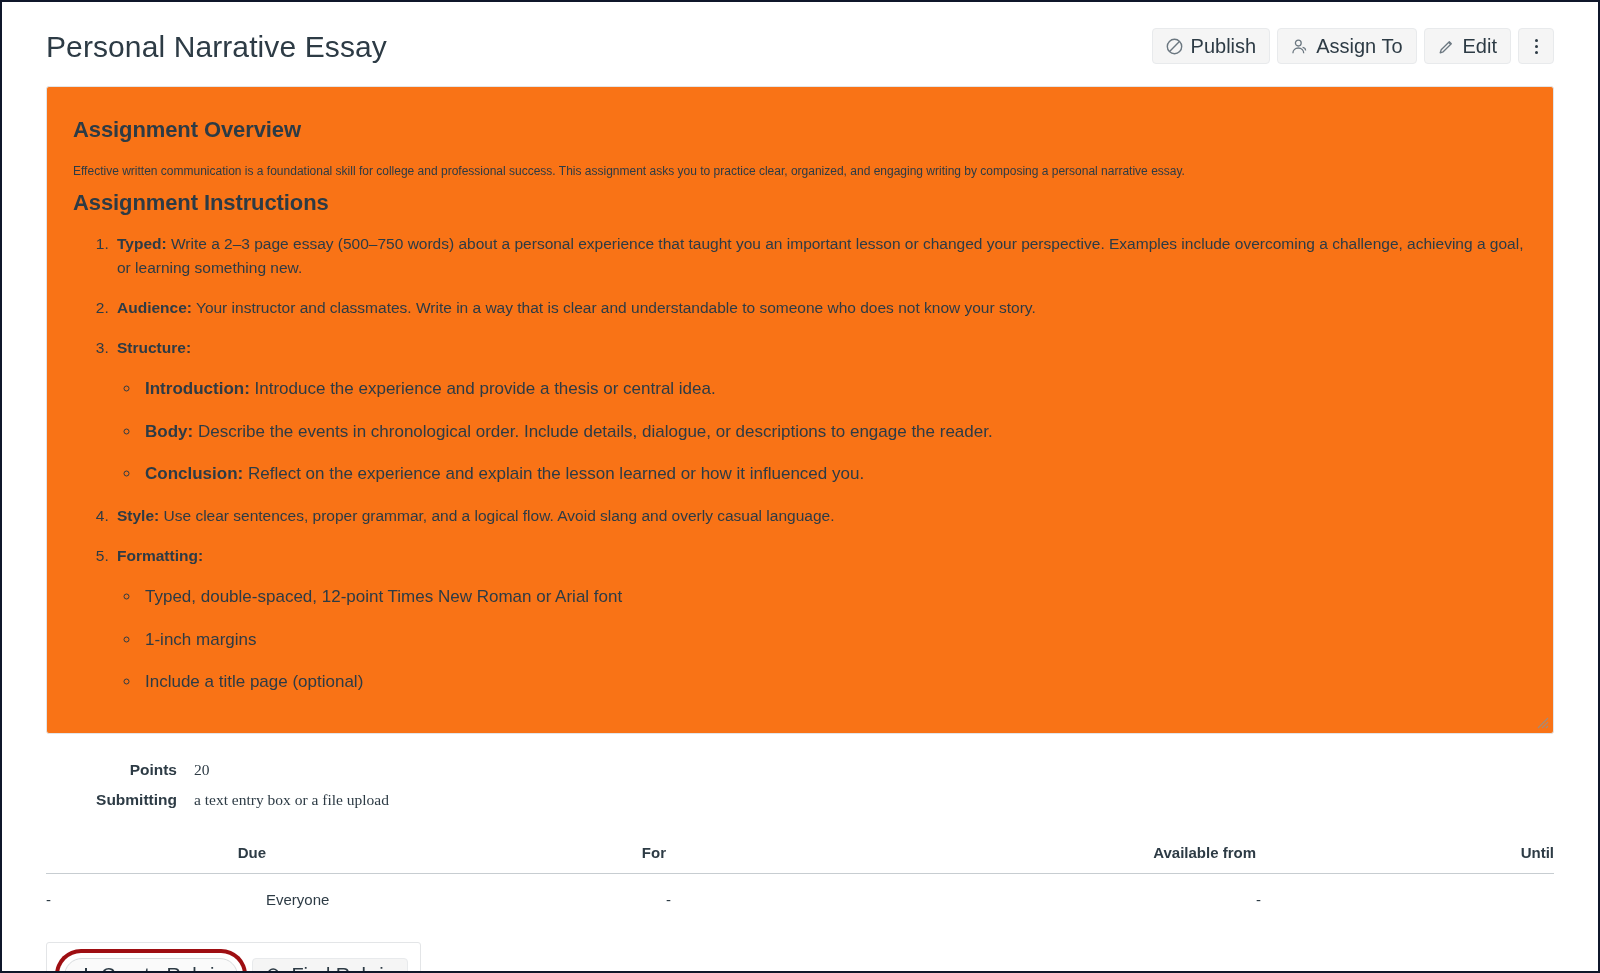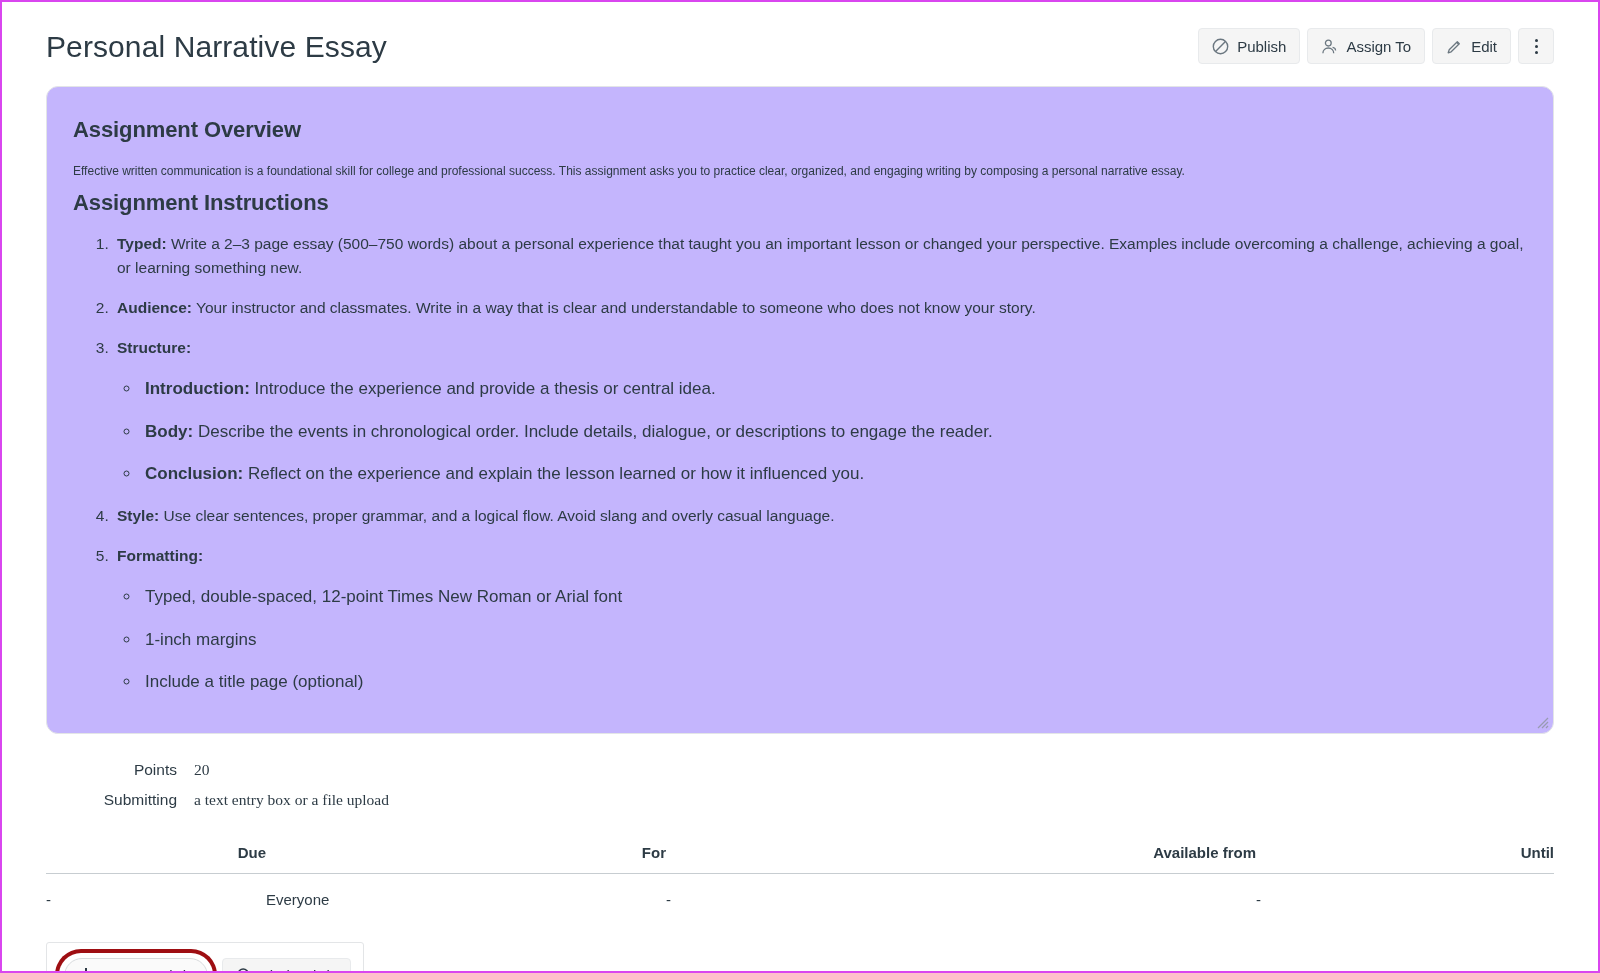--- a/index.html
+++ b/index.html
@@ -7,21 +7,21 @@
     margin: 0; padding: 0;
     width: 1600px; height: 973px;
     background: #ffffff;
     font-family: "Liberation Sans", sans-serif;
     -webkit-font-smoothing: antialiased;
   }
   .viewport {
     position: relative;
     width: 1600px; height: 973px;
     background: #ffffff;
-    border: 2px solid #d946ef;
+    border: 2px solid #0f172a;
     overflow: hidden;
   }
   .page {
     position: absolute;
     left: 0; top: 0; right: 0; bottom: 0;
     background: #ffffff;
     padding: 0 22px;
   }
 
   
@@ -47,21 +47,21 @@
   .btn {
     display: inline-flex;
     align-items: center;
     gap: 8px;
     height: 36px;
     padding: 0 13px;
     background: #f5f5f5;
     border: 1px solid #e8eaec;
     border-radius: 4px;
     color: #2d3b45;
-    font-size: 15px;
+    font-size: 20px;
     font-family: "Liberation Sans", sans-serif;
     cursor: pointer;
     white-space: nowrap;
   }
   .btn-icon-only {
     width: 36px;
     padding: 0;
     justify-content: center;
   }
   .ico { display: inline-flex; align-items: center; justify-content: center; }
@@ -78,22 +78,22 @@
     width: 3px; height: 3px;
     border-radius: 50%;
     background: #2d3b45;
   }
 
   
   .desc-box {
     position: relative;
     margin: 0 22px;
     border: 1px solid #e3e5e7;
-    border-radius: 12px;
-    background: #c4b5fd;
+    border-radius: 3px;
+    background: #f97316;
     padding: 22px 26px 30px 26px;
     min-height: 556px;
   }
   .resize-handle {
     position: absolute;
     right: 4px; bottom: 4px;
     width: 14px; height: 14px;
     opacity: 0.75;
   }
 
@@ -147,21 +147,21 @@
     color: #2d3b45;
   }
   .meta-row {
     display: flex;
     align-items: baseline;
     margin-bottom: 12px;
   }
   .meta-key {
     width: 148px;
     text-align: right;
-    font-weight: 400;
+    font-weight: 700;
     padding-right: 17px;
     flex: 0 0 148px;
   }
   .meta-val { flex: 1 1 auto; font-family: Liberation Serif, serif; }
 
   
   .due-table {
     margin: 35px 22px 0 22px;
     width: calc(100% - 44px);
     border-collapse: collapse;

